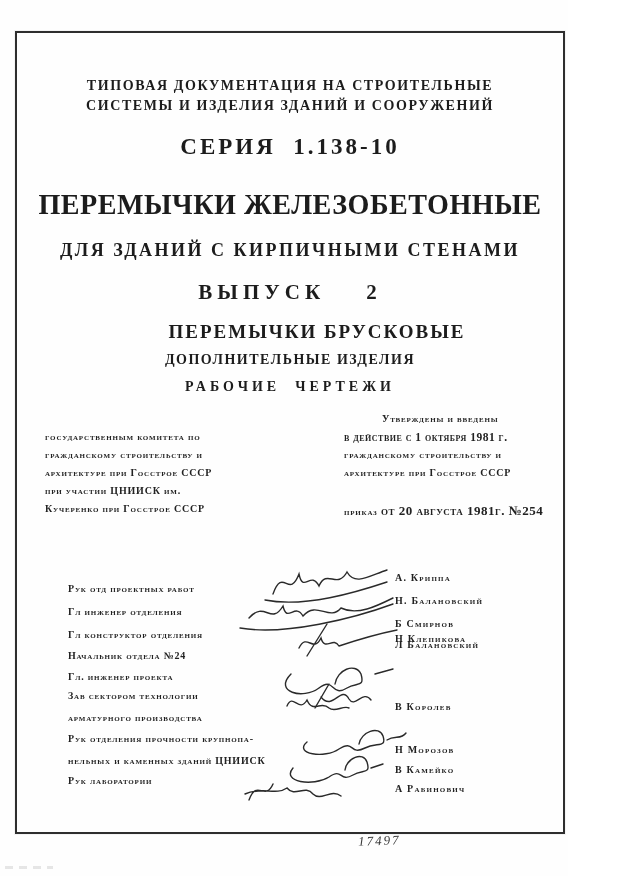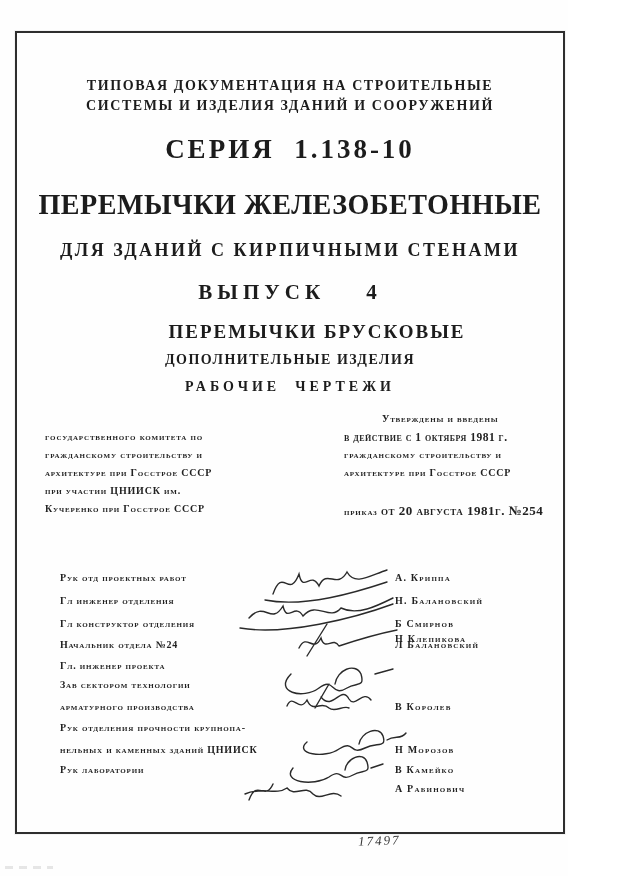--- a/index.html
+++ b/index.html
@@ -11,38 +11,38 @@
     -webkit-font-smoothing:antialiased;
   }
   .sheet{position:relative;width:568px;height:876px;overflow:hidden;background:#fefefe;font-family:Liberation Serif, serif;}
   .frame{
     position:absolute;left:15px;top:31px;width:546px;height:799px;
     border:2px solid #2e2e2e;
     box-shadow:0 0 0 1px rgba(0,0,0,0.04);
   }
   .cblock{position:absolute;left:17px;width:546px;text-align:center;white-space:pre;}
   .hdr{font-size:14px;font-weight:bold;letter-spacing:1.6px;}
-  .series{font-size:27px;font-weight:bold;letter-spacing:3px;}
+  .series{font-size:23px;font-weight:bold;letter-spacing:3px;}
   .main-title{font-size:29px;font-weight:bold;letter-spacing:0.5px;transform:scaleX(0.97);transform-origin:center;}
   .for-line{font-size:18px;font-weight:bold;letter-spacing:2.5px;text-align:center;}
   .issue{font-size:21px;font-weight:bold;letter-spacing:5px;}
   .section{font-size:19px;font-weight:bold;letter-spacing:2px;padding-left:27px;}
   .subsection{font-size:14px;font-weight:bold;letter-spacing:1.5px;}
   .doctype{font-size:14px;font-weight:bold;letter-spacing:4px;}
   .small-hand{
     font-size:10px;font-weight:bold;font-variant:small-caps;
     letter-spacing:0.8px;color:#222;
   }
   .dev-block{position:absolute;left:45px;top:428px;width:200px;line-height:18px;}
   .app-block{position:absolute;left:344px;top:410px;width:210px;line-height:18px;}
   .app-l1{padding-left:38px;}
   .app-l2{font-size:11.5px;letter-spacing:0.5px;}
   .order-line{position:absolute;left:344px;top:503px;white-space:nowrap;}
   .order-value{font-size:13px;letter-spacing:0.5px;}
-  .sig-role{position:absolute;left:60px;width:240px;white-space:nowrap;}
+  .sig-role{position:absolute;left:68px;width:240px;white-space:nowrap;margin-top:11px;}
   .sig-name{position:absolute;left:395px;width:160px;white-space:nowrap;letter-spacing:1.2px;}
   .sig-svg{position:absolute;left:235px;top:556px;}
   .footer-number{
     position:absolute;left:358px;top:833px;
     font-size:13px;font-style:italic;color:#3a3a3a;
     transform:rotate(-2deg);letter-spacing:2px;
   }
   .watermark{position:absolute;left:582px;top:557px;font-size:9px;color:#9b9b9b;letter-spacing:0.2px;}
   .faint-marks{
     position:absolute;left:5px;top:866px;width:48px;height:3px;
@@ -56,27 +56,27 @@
 <div class="sheet">
 
   <div class="frame"></div>
 
   <div class="cblock hdr" style="top:78px">ТИПОВАЯ ДОКУМЕНТАЦИЯ НА СТРОИТЕЛЬНЫЕ</div>
   <div class="cblock hdr" style="top:98px">СИСТЕМЫ И ИЗДЕЛИЯ ЗДАНИЙ И СООРУЖЕНИЙ</div>
   <div class="cblock series" style="top:134px">СЕРИЯ  1.138-10</div>
 
   <div class="cblock main-title" style="top:188px">ПЕРЕМЫЧКИ ЖЕЛЕЗОБЕТОННЫЕ</div>
   <div class="cblock for-line" style="top:240px">ДЛЯ ЗДАНИЙ С КИРПИЧНЫМИ СТЕНАМИ</div>
-  <div class="cblock issue" style="top:280px">ВЫПУСК    4</div>
+  <div class="cblock issue" style="top:280px">ВЫПУСК    2</div>
   <div class="cblock section" style="top:321px">ПЕРЕМЫЧКИ БРУСКОВЫЕ</div>
   <div class="cblock subsection" style="top:352px">ДОПОЛНИТЕЛЬНЫЕ ИЗДЕЛИЯ</div>
   <div class="cblock doctype" style="top:379px">РАБОЧИЕ  ЧЕРТЕЖИ</div>
 
   <div class="dev-block small-hand">
-    <div>государственного комитета по</div>
+    <div>государственным комитета по</div>
     <div>гражданскому строительству и</div>
     <div>архитектуре при Госстрое СССР</div>
     <div>при участии ЦНИИСК им.</div>
     <div>Кучеренко при Госстрое СССР</div>
   </div>
 
   <div class="app-block small-hand">
     <div class="app-l1">Утверждены и введены</div>
     <div class="app-l2">в действие с 1 октября 1981 г.</div>
     <div>гражданскому строительству и</div>

